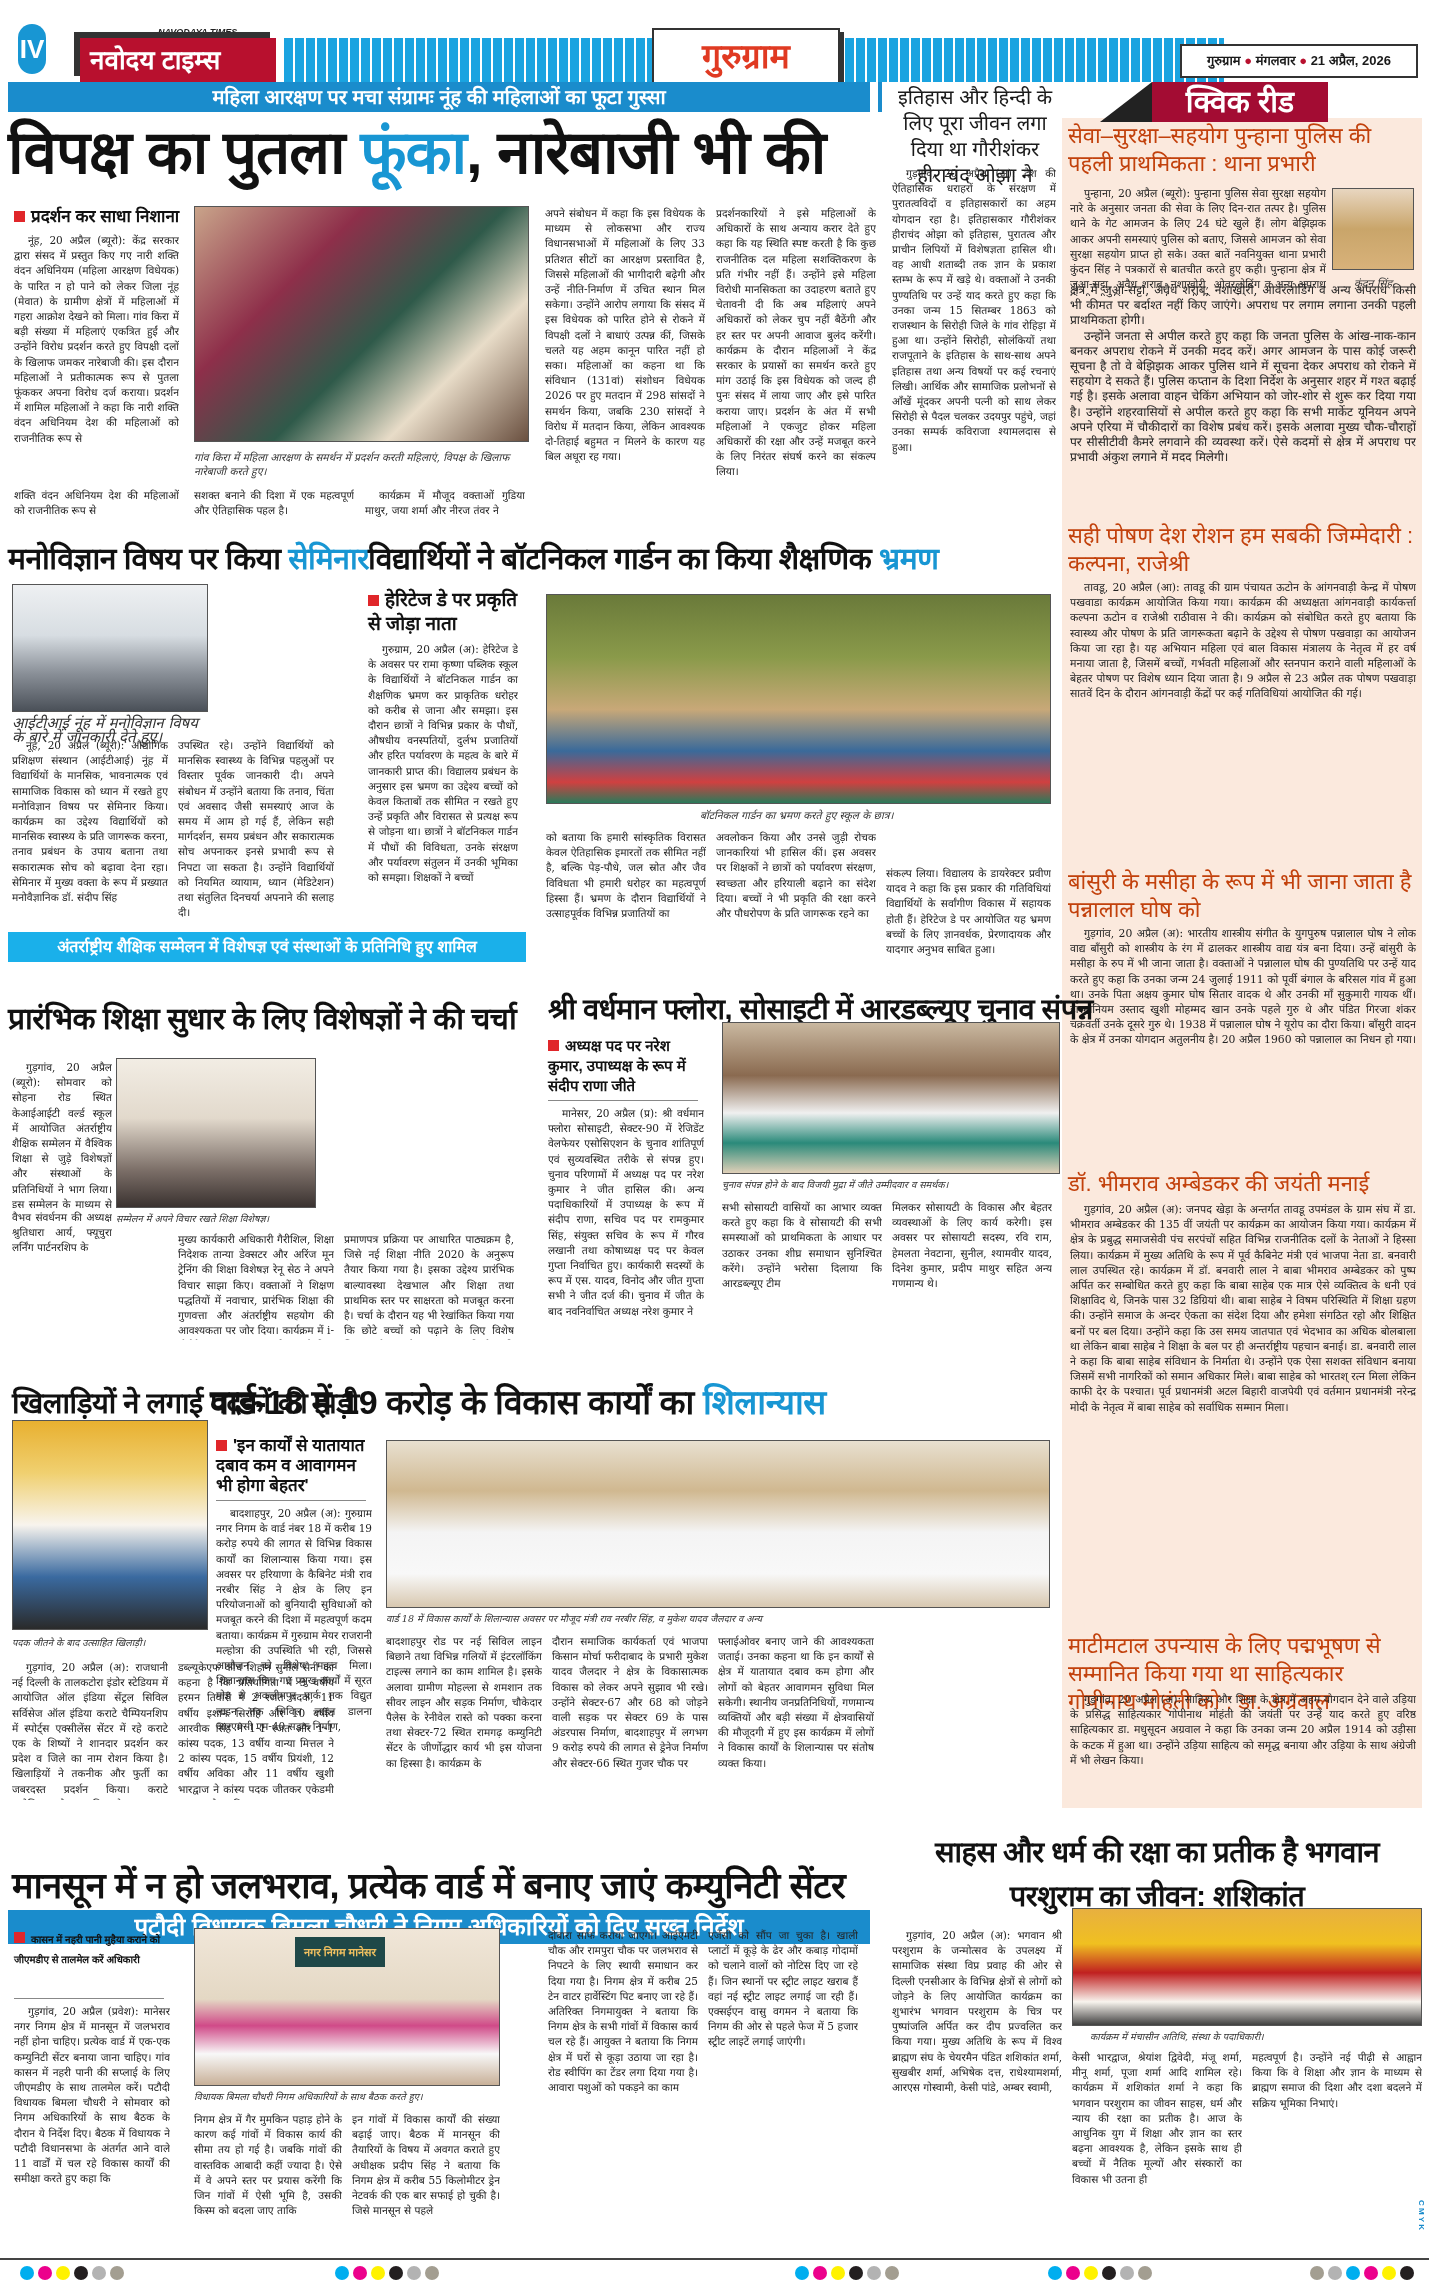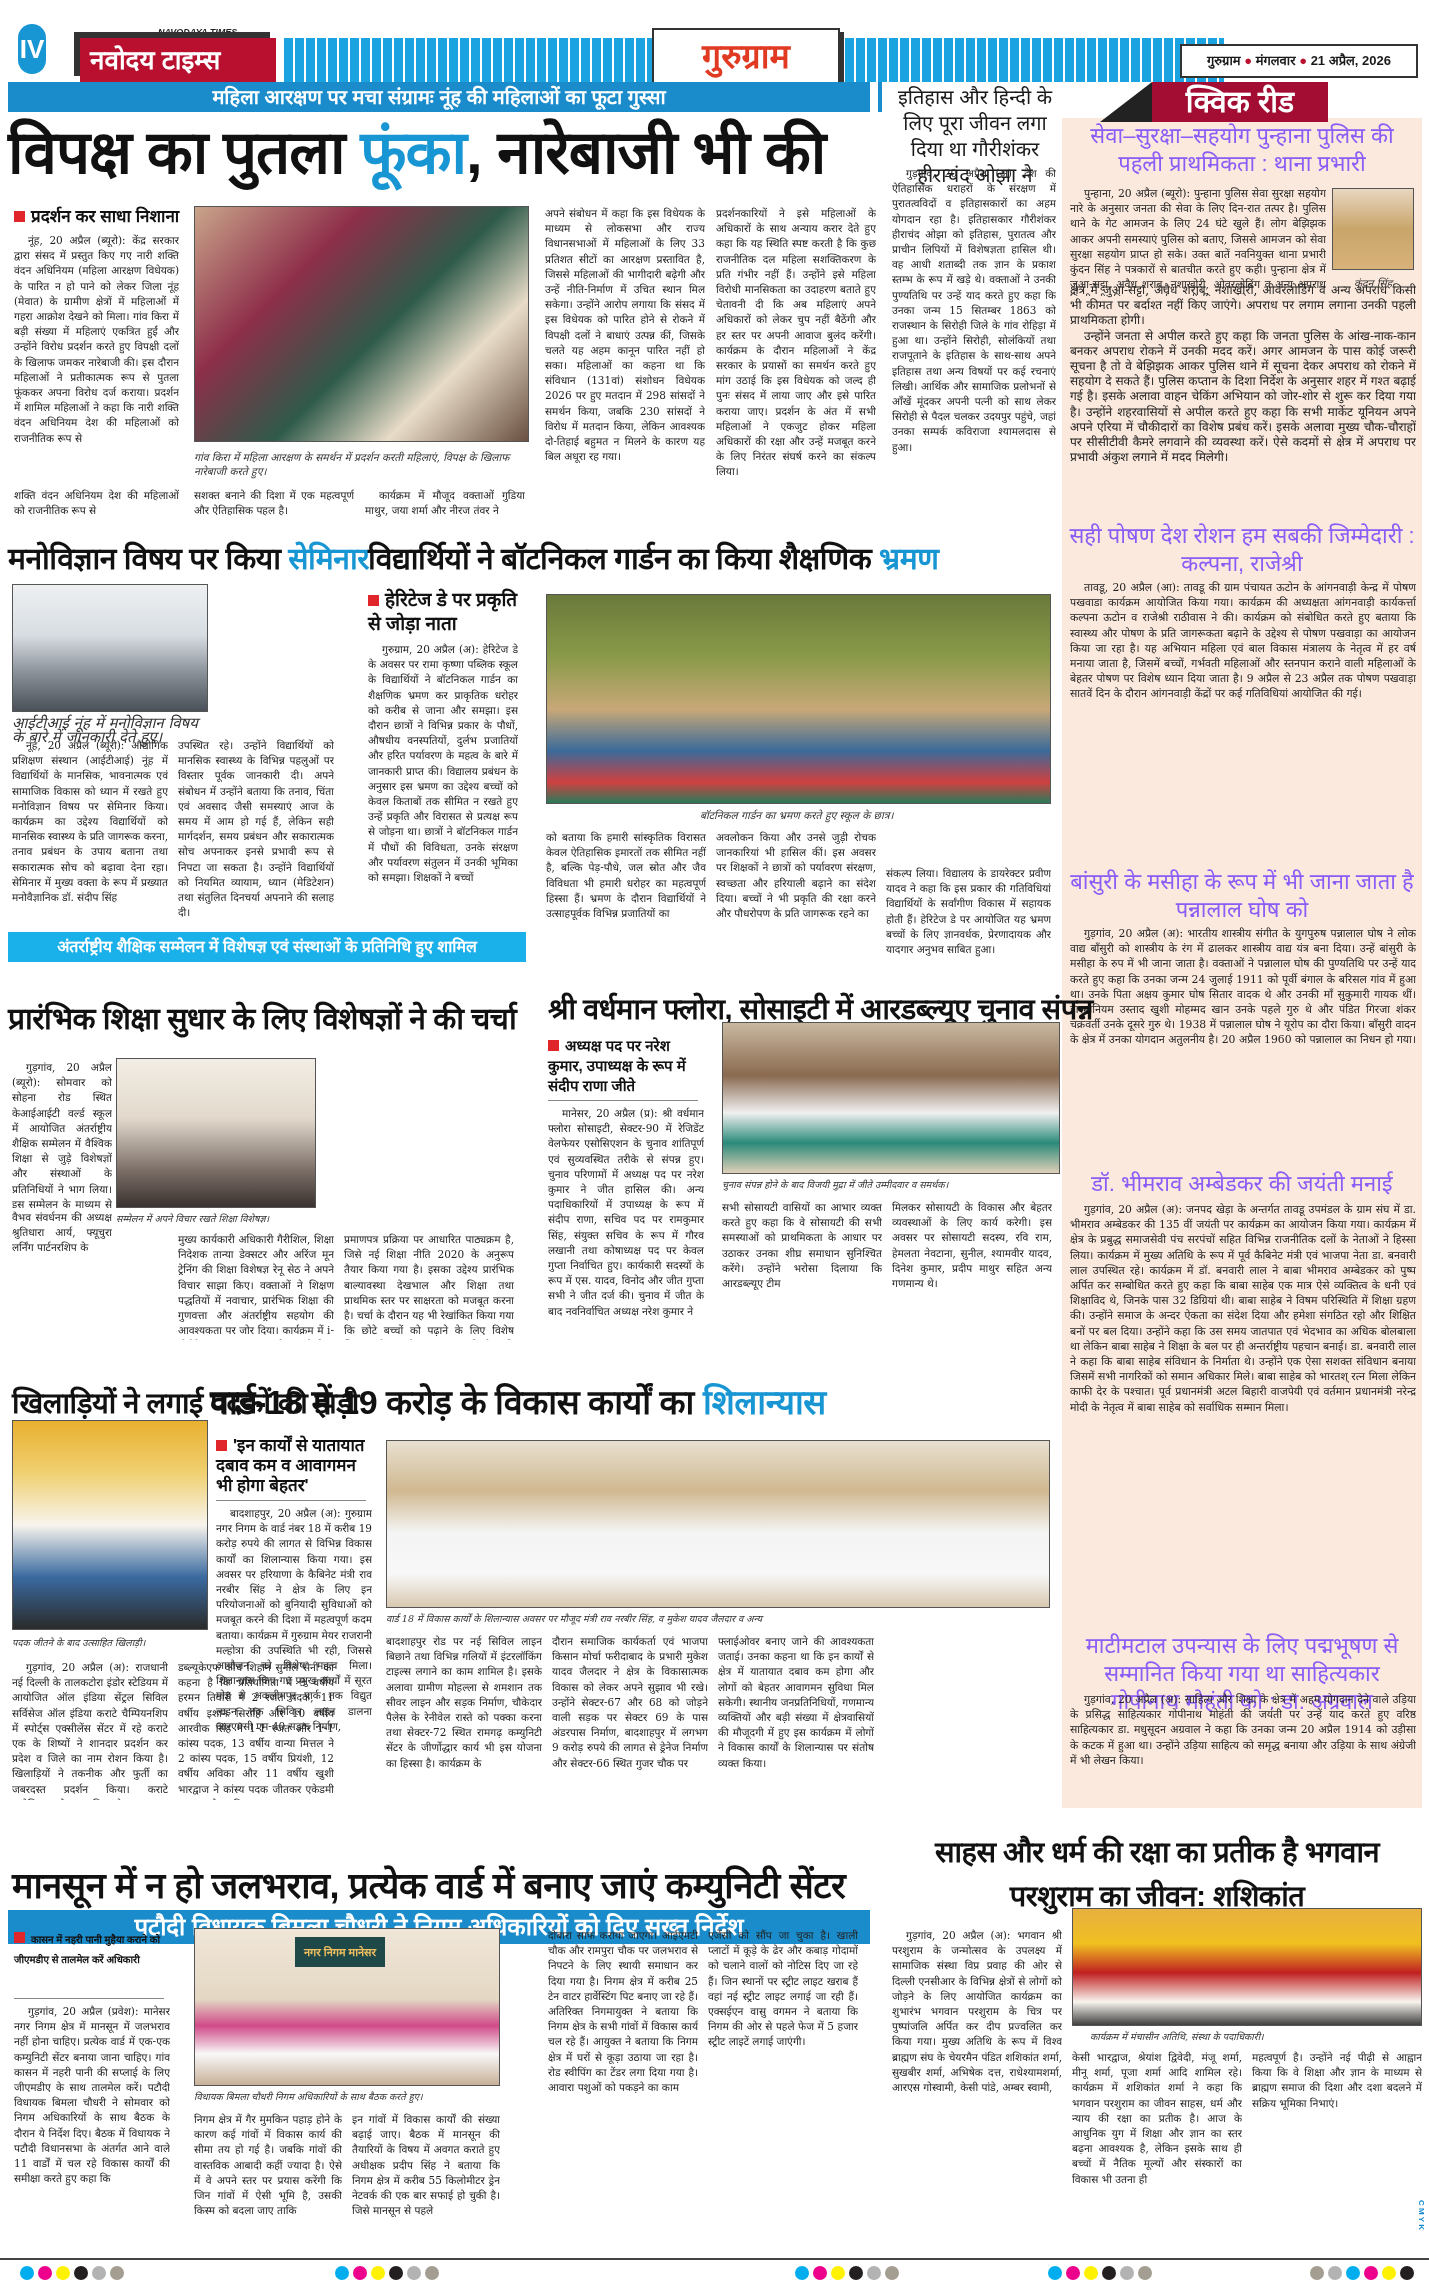--- a/index.html
+++ b/index.html
@@ -21,21 +21,21 @@
 .hl2 .blue{color:#1896d3}
 .sub{font:bold 16px "Liberation Sans",sans-serif;line-height:22px;color:#111}
 .sub:before{content:"";display:inline-block;width:11px;height:11px;background:#e0262a;margin-right:6px}
 .body{font-size:10.5px;line-height:15.2px;text-align:justify;color:#222;overflow:hidden}
 .body p{text-indent:14px}
 .cap{font:italic 10.5px "DejaVu Serif",serif;color:#333;line-height:14px}
 .photo{border:1px solid #555;overflow:hidden}
 .qr{background:#fbe9dd;left:1062px;top:118px;width:360px;height:1690px}
 .qr-tag{left:1152px;top:82px;width:176px;height:40px;background:#a30c33;color:#fff;font:bold 30px "Liberation Sans",sans-serif;text-align:center;line-height:40px}
 .qr-tri{left:1100px;top:82px;width:0;height:0;border-left:52px solid transparent;border-bottom:40px solid #222}
-.qr-hl{font:28px "Liberation Sans",sans-serif;text-align:center;line-height:34px;color:#8b5cf6}
+.qr-hl{font:28px "Liberation Sans",sans-serif;text-align:left;line-height:34px;color:#c2410c}
 .rule{border-top:1px solid #888}
 .reg{width:14px;height:14px;border-radius:7px;display:inline-block;margin-right:2px}
 .colorbar{display:flex;gap:2px}
 </style>
 </head>
 <body>
 
 <div class="abs pgnum">IV</div>
 <div class="abs brand-small">NAVODAYA TIMES</div>
 <div class="abs brand">नवोदय टाइम्स</div>

